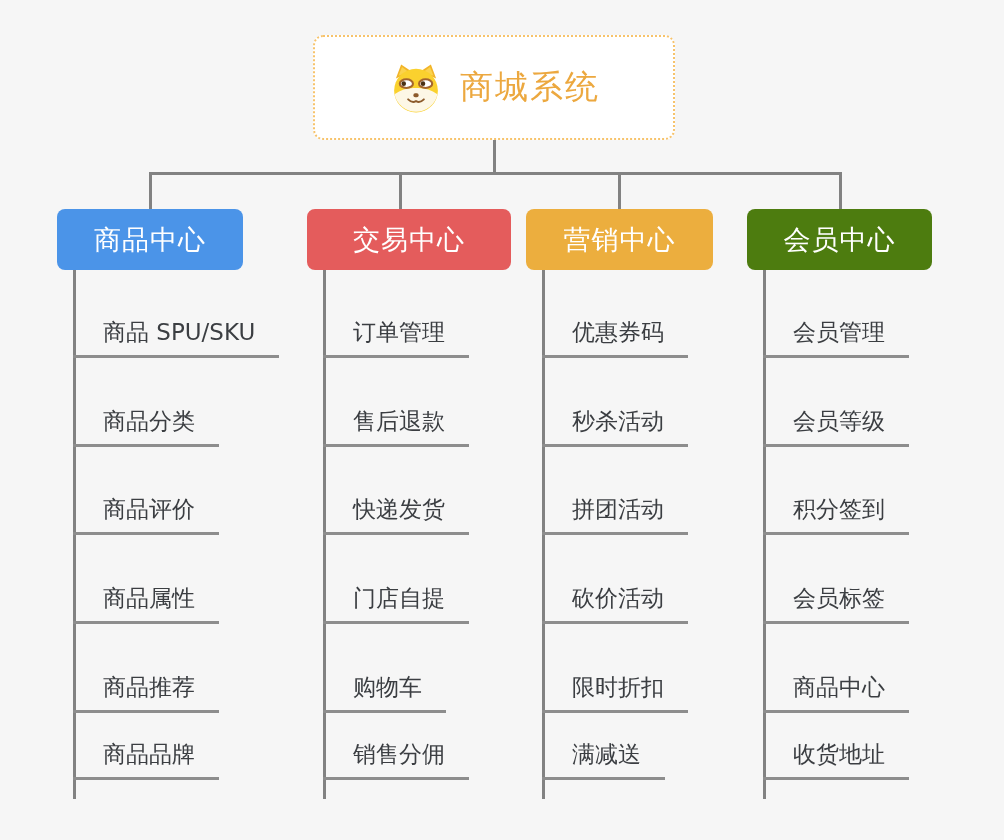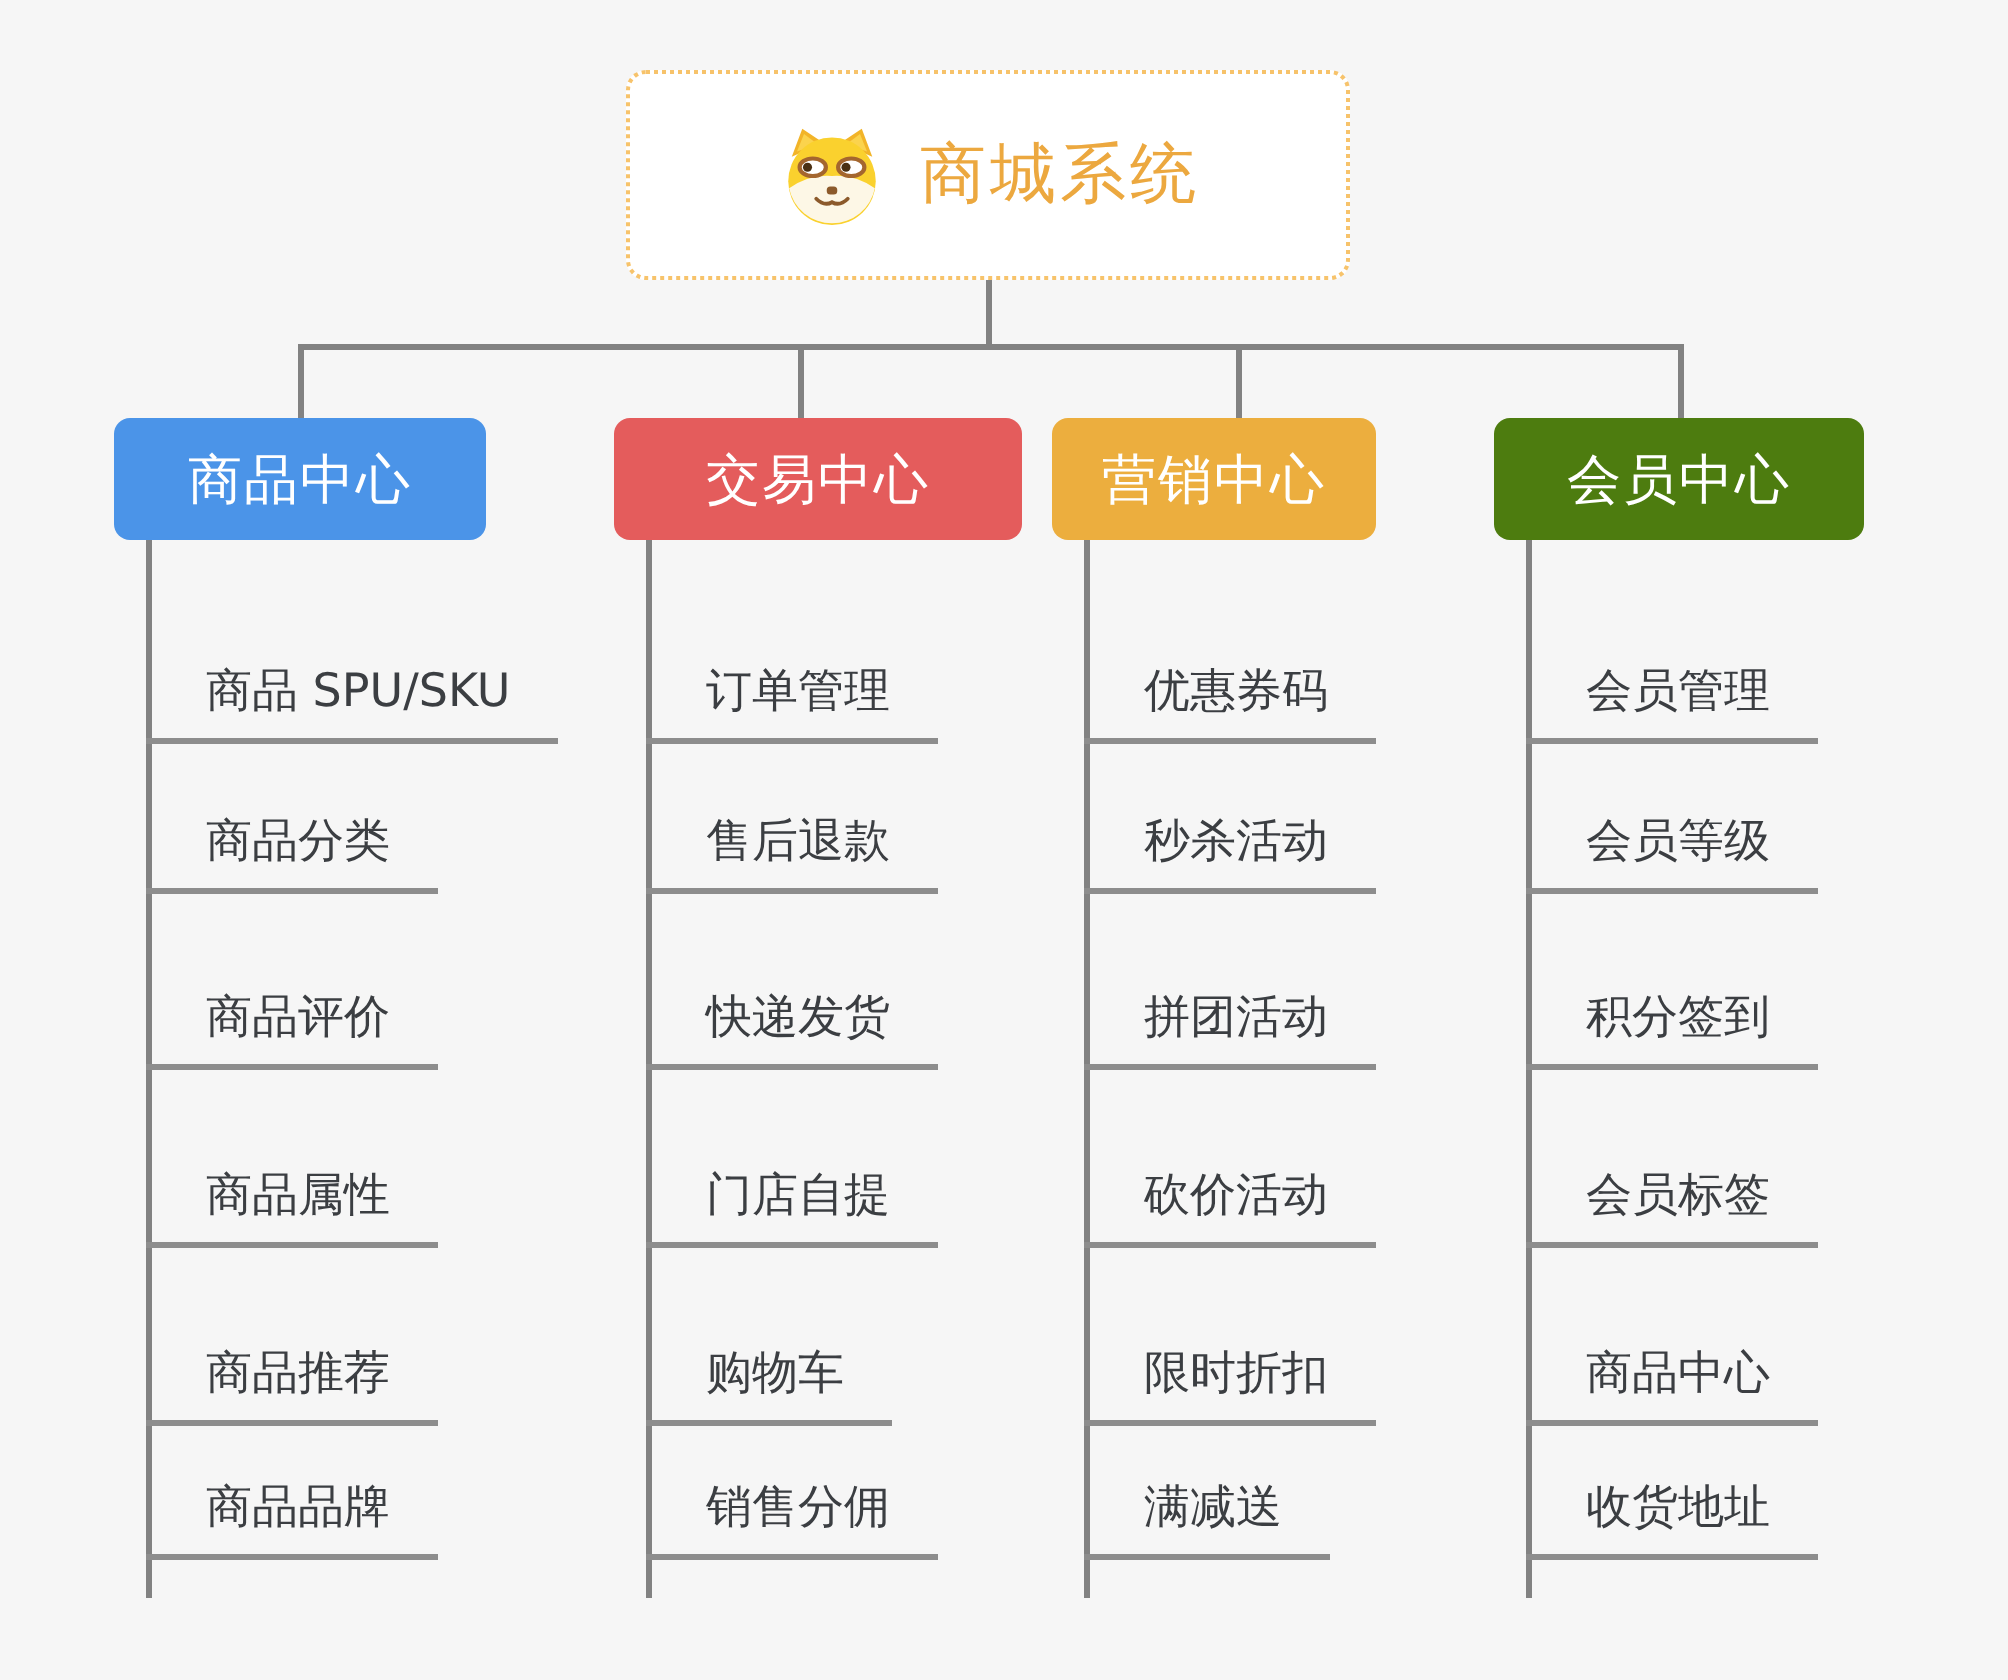--- a/index.html
+++ b/index.html
@@ -35,32 +35,32 @@
   .col-3 { left:526px; } .col-4 { left:747px; }
   .branch-header {
     position:absolute; left:0; top:0; height:61px;
     border:none; border-radius:8px;
     display:flex; align-items:center; justify-content:center;
     font-size:27px; color:#ffffff; font-weight:500; letter-spacing:1px;
     cursor:pointer; font-family:inherit;
   }
   .col-1 .branch-header { width:186px; }
   .col-2 .branch-header { width:204px; }
-  .col-3 .branch-header { width:162px; }
+  .col-3 .branch-header { width:187px; }
   .col-4 .branch-header { width:185px; }
   .trunk { position:absolute; left:16px; top:61px; width:3px; height:529px; background:#828282; }
   .leaf {
     position:absolute; left:16px;
     display:inline-block; white-space:nowrap;
     font-size:23px; line-height:30px; color:#3b3e42;
     padding:0 24px 8px 30px;
     border-bottom:3px solid #8d8d8d;
     cursor:pointer;
   }
-  .li0 { top:122px; } .li1 { top:197px; } .li2 { top:285px; }
+  .li0 { top:108px; } .li1 { top:197px; } .li2 { top:285px; }
   .li3 { top:374px; } .li4 { top:463px; } .li5 { top:530px; }
 </style>
 </head>
 <body>
 
 <div class="root-node">
   <svg class="doge" viewBox="0 0 64 58" aria-hidden="true">
     <polygon points="9,18 15,2 27,10" fill="#f2b428"></polygon>
     <polygon points="55,18 49,2 37,10" fill="#f2b428"></polygon>
     <polygon points="12,15 16,5 24,11" fill="#fbd34d"></polygon>

